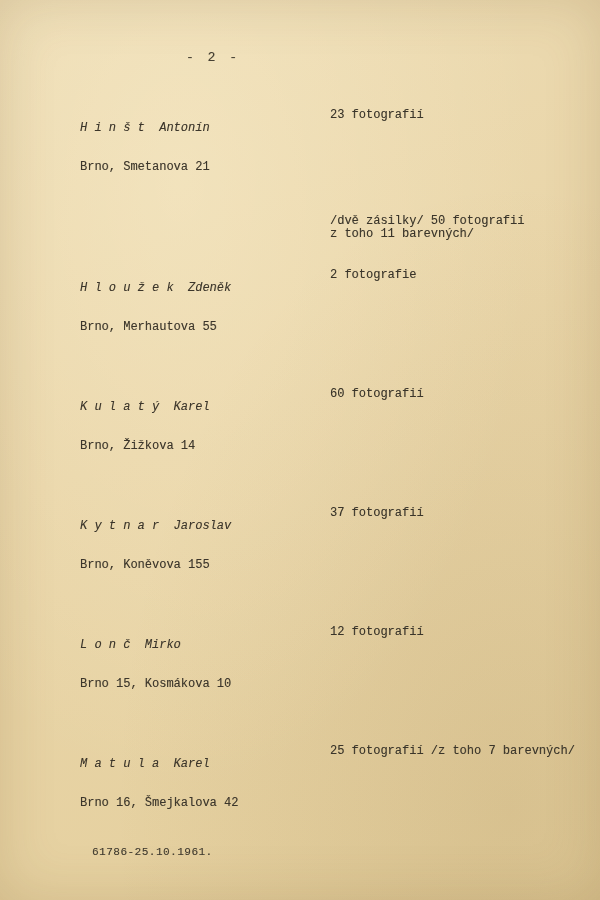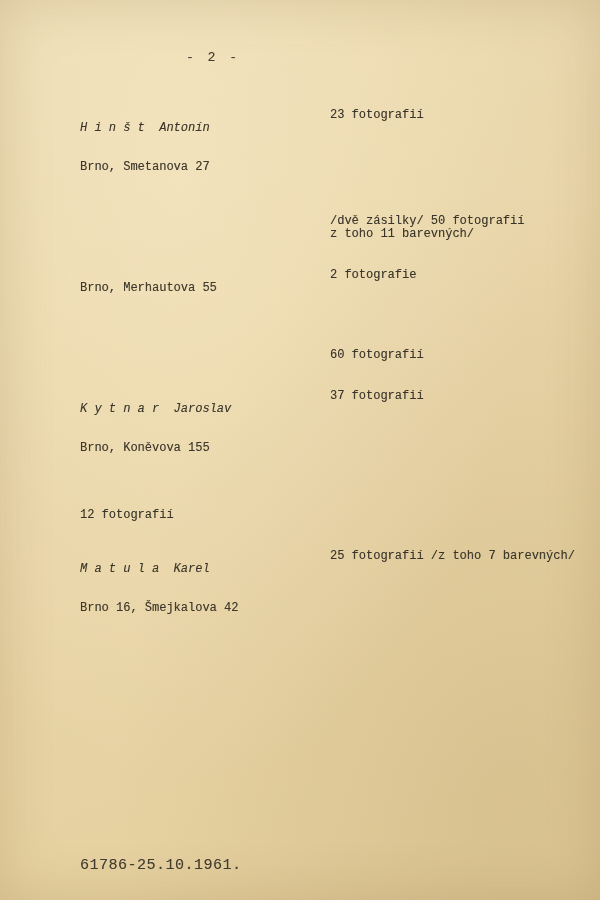--- a/index.html
+++ b/index.html
@@ -47,79 +47,85 @@
   .entry .left { white-space: pre-wrap; }
   .entry .name { white-space: pre; font-style: italic; }
   .entry .address { white-space: pre; }
   .entry .right {
     white-space: pre-wrap;
     color: #3a352a;
   }
   .footer {
     position: absolute;
     top: 846px;
-    left: 80px;
-    font-size: 15px;
+    left: 92px;
+    font-size: 11px;
     letter-spacing: 0.5px;
     color: #423c30;
-    margin-top: 11px;
   }
   
   .entry, .page-number, .footer {
     text-shadow: 0.3px 0.2px 0 rgba(60,54,43,0.35);
   }
 </style>
 </head>
 <body>
 
 <div class="paper">
   <div class="page-number">- 2 -</div>
 
   <div class="entries">
   <div class="entry">
     <div class="left">
       <div class="name">H i n š t  Antonín</div>
-      <div class="address">Brno, Smetanova 27</div>
+      <div class="address">Brno, Smetanova 21</div>
     </div>
     <div class="right">
 23 fotografií</div>
   </div>
 
   <div class="entry">
     <div class="left">
     </div>
     <div class="right">/dvě zásilky/ 50 fotografií
 z toho 11 barevných/</div>
   </div>
 
   <div class="entry">
     <div class="left">
+      <div class="name">H l o u ž e k  Zdeněk</div>
       <div class="address">Brno, Merhautova 55</div>
     </div>
     <div class="right">
 2 fotografie</div>
   </div>
 
   <div class="entry">
     <div class="left">
+      <div class="name">K u l a t ý  Karel</div>
+      <div class="address">Brno, Žižkova 14</div>
     </div>
     <div class="right">
 60 fotografií</div>
   </div>
 
   <div class="entry">
     <div class="left">
       <div class="name">K y t n a r  Jaroslav</div>
       <div class="address">Brno, Koněvova 155</div>
     </div>
     <div class="right">
 37 fotografií</div>
   </div>
 
   <div class="entry">
+    <div class="left">
+      <div class="name">L o n č  Mirko</div>
+      <div class="address">Brno 15, Kosmákova 10</div>
+    </div>
     <div class="right">
 12 fotografií</div>
   </div>
 
   <div class="entry">
     <div class="left">
       <div class="name">M a t u l a  Karel</div>
       <div class="address">Brno 16, Šmejkalova 42</div>
     </div>
     <div class="right">

